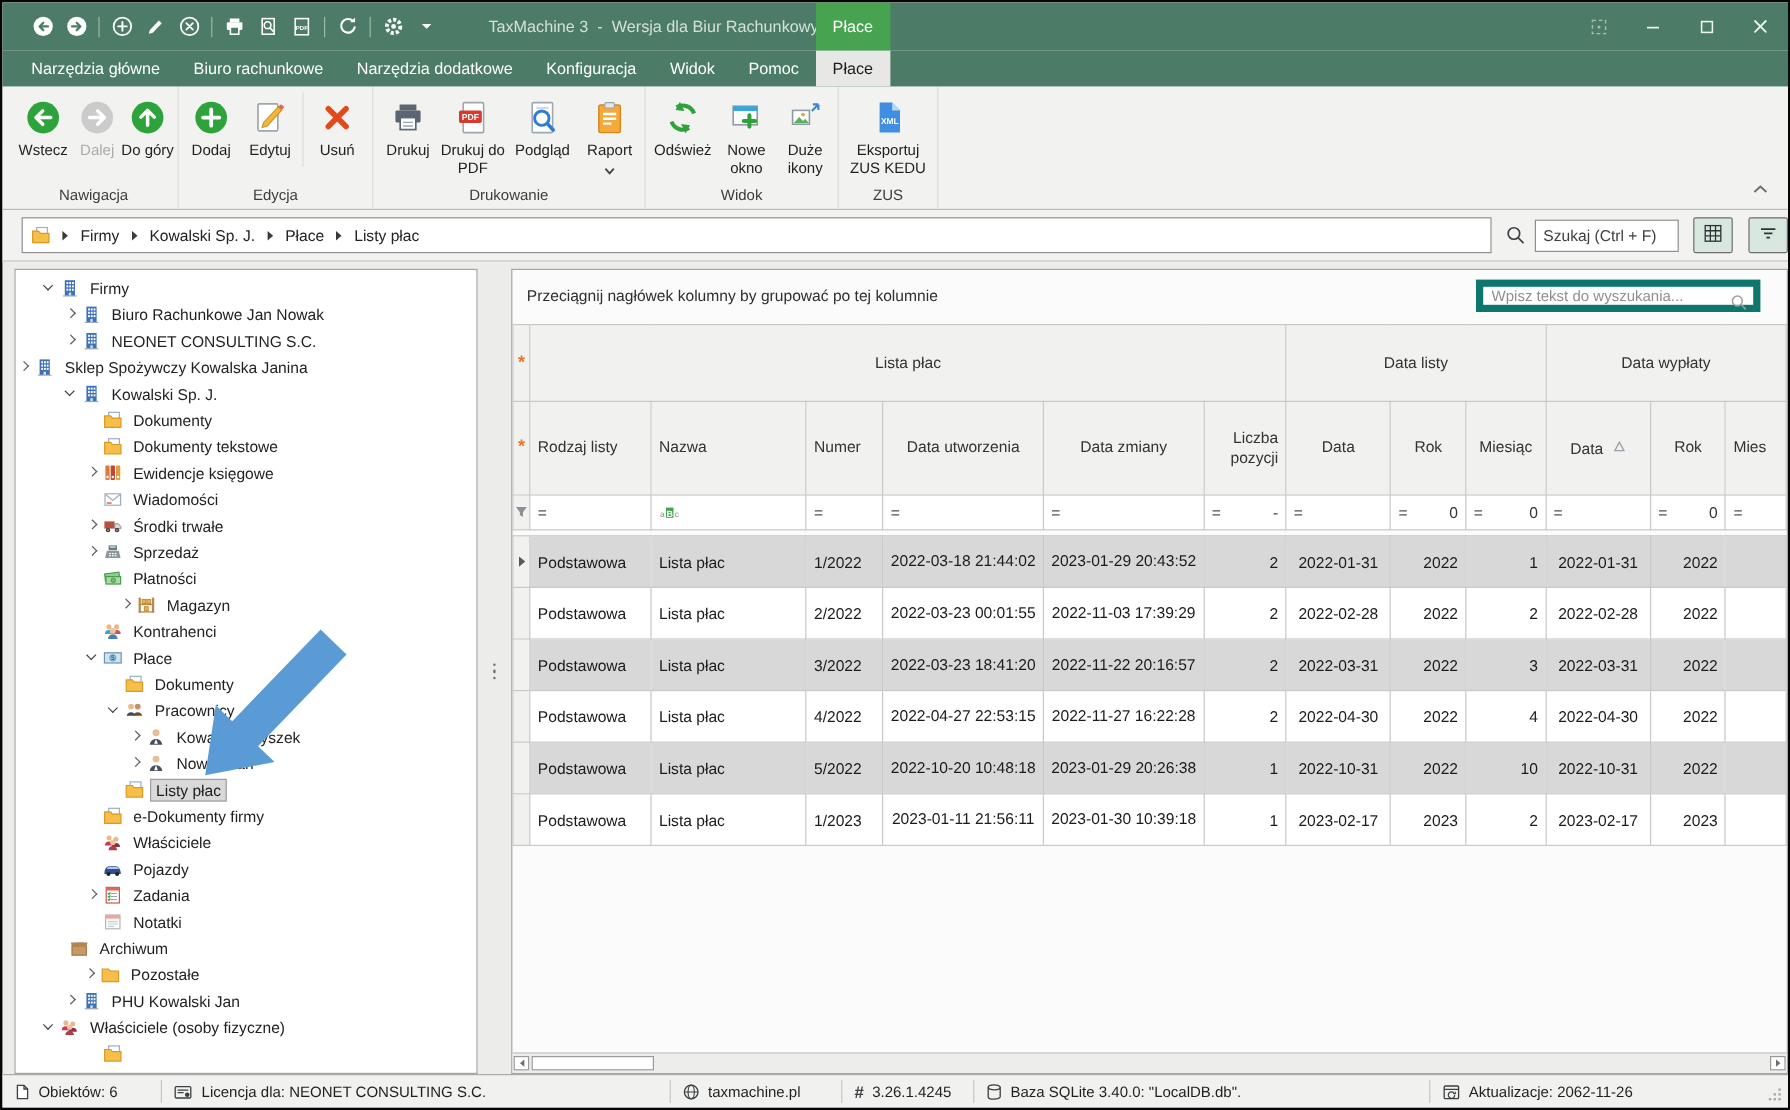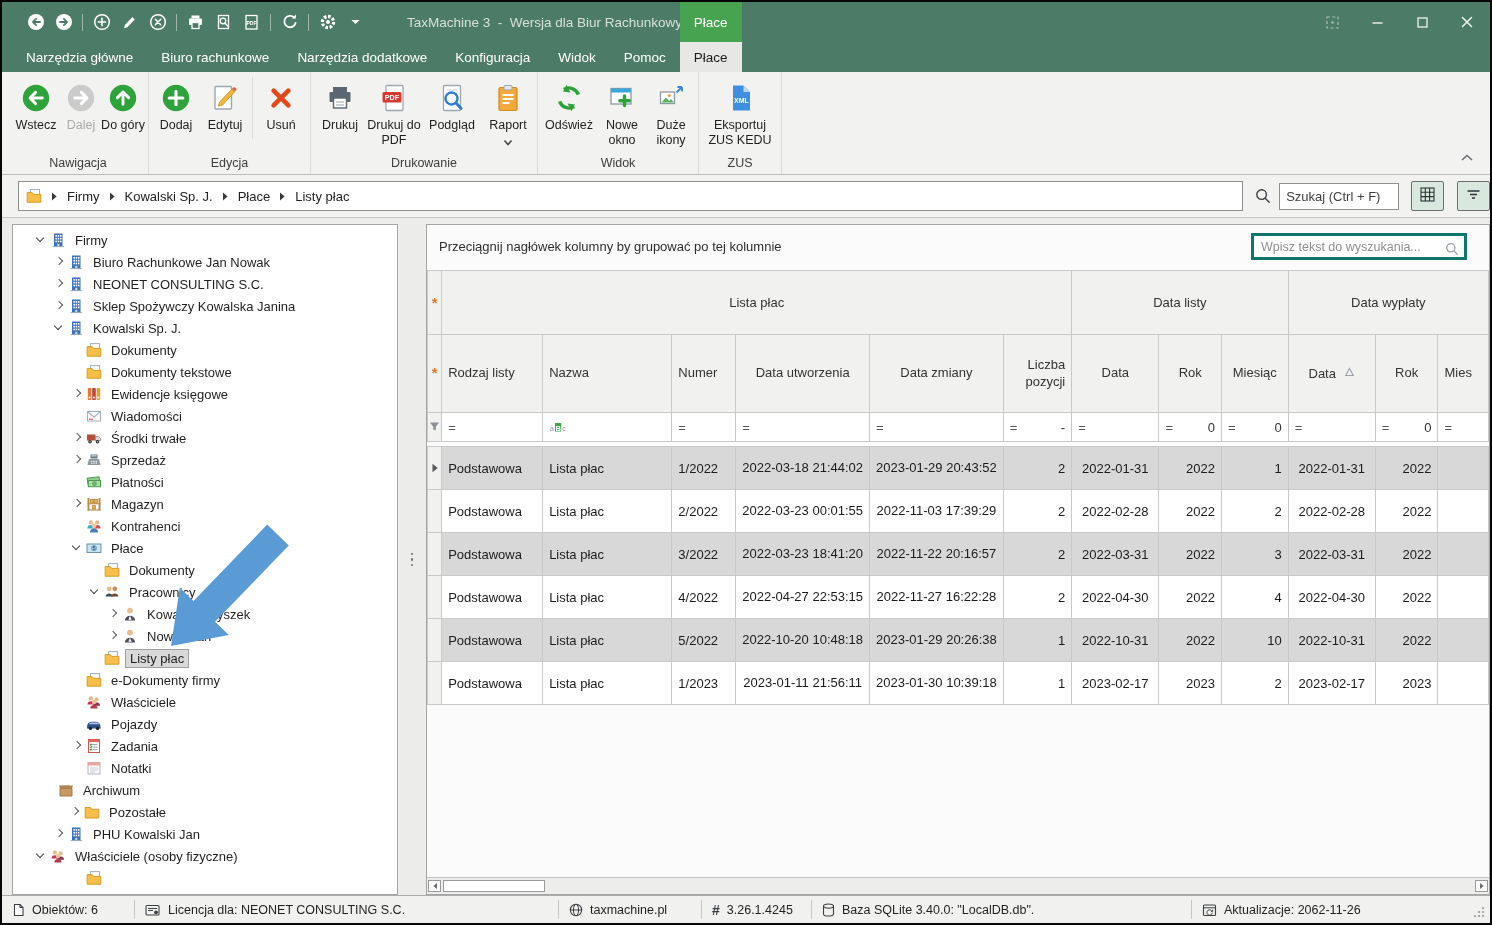--- a/index.html
+++ b/index.html
@@ -59,21 +59,21 @@
   .tlabel.tsel{background:#D9D9D9;border:1px solid #9f9f9f;}
   .arrow-overlay{position:absolute;left:0;top:0;pointer-events:none;z-index:5;}
   .arrow-overlay polygon{fill:var(--arrow-blue);}
 
   .splitter{position:absolute;left:400px;top:222px;width:20px;height:671px;display:flex;flex-direction:column;align-items:center;justify-content:center;gap:3px;cursor:col-resize;}
   .splitter i{width:2.5px;height:2.5px;border-radius:50%;background:#6f6f6f;}
 
   
   .grid-panel{position:absolute;left:424px;top:222px;width:1064px;height:671px;background:#FBFBFB;border:1px solid #A5A5A3;overflow:hidden;}
   .group-hint{position:absolute;left:12px;top:14px;font-size:13px;color:#2e2e2e;}
-  .grid-search{position:absolute;right:22px;top:8px;width:216px;height:27px;border:3px solid #0f766e;background:#fff;}
+  .grid-search{position:absolute;right:22px;top:8px;width:237px;height:27px;border:6px solid #0f766e;background:#fff;}
   .grid-search input{width:100%;height:100%;border:none;outline:none;font-family:"Liberation Sans",sans-serif;font-size:12.5px;padding:0 22px 0 7px;color:#222;background:transparent;}
   .grid-search input::placeholder{color:#8f8f8f;opacity:1;}
   .gmag{position:absolute;right:5px;top:6px;}
   .gridtbl{position:absolute;left:0;top:45px;border-collapse:collapse;table-layout:fixed;}
   .gridtbl th,.gridtbl td{border:1px solid #C9C9C7;font-weight:normal;padding:0 6px;overflow:hidden;}
   tr.band th{height:64px;background:#F1F1EF;color:#333;text-align:center;font-size:13px;}
   tr.hdr th{height:78px;background:#F1F1EF;color:#333;font-size:13px;white-space:normal;line-height:1.3;vertical-align:middle;}
   tr.flt td{height:29px;background:#fff;font-size:13px;color:#444;}
   tr.gap td{height:5px;border:none;background:transparent;padding:0;}
   tr.datarow td{height:43px;background:#fff;font-size:13px;color:#1b1b1b;white-space:nowrap;}
@@ -524,21 +524,21 @@
                 <rect x="5.4" y="8.6" width="1.5" height="1.7"></rect>
                 <rect x="7.7" y="8.6" width="1.5" height="1.7"></rect>
                 <rect x="10" y="8.6" width="1.5" height="1.7"></rect>
               </g>
               <rect x="7.3" y="11.8" width="2" height="2.7" fill="#CFE0F3"></rect>
               <rect x="2.5" y="14.2" width="11.5" height="0.9" fill="#9aa4ad"></rect>
             </svg>
           </span>
           <span class="tlabel">NEONET CONSULTING S.C.</span>
         </div>
-        <div class="trow" style="padding-left: 39px;">
+        <div class="trow" style="">
           <span class="chev closed"></span>
           <span class="icon">
             <svg width="16" height="16" viewBox="0 0 16 16">
               <rect x="4" y="1.5" width="8.5" height="13" fill="#3E72B8"></rect>
               <g fill="#fff">
                 <rect x="5.4" y="3" width="1.5" height="1.7"></rect>
                 <rect x="7.7" y="3" width="1.5" height="1.7"></rect>
                 <rect x="10" y="3" width="1.5" height="1.7"></rect>
                 <rect x="5.4" y="5.8" width="1.5" height="1.7"></rect>
                 <rect x="7.7" y="5.8" width="1.5" height="1.7"></rect>
@@ -659,21 +659,21 @@
           <span class="chev"></span>
           <span class="icon">
             <svg width="16" height="16" viewBox="0 0 16 16">
               <rect x="1.5" y="3.5" width="12" height="6" fill="#8FD08F" stroke="#4E9A4E" transform="rotate(-7 7.5 6.5)"></rect>
               <rect x="2.3" y="6.5" width="12.2" height="6.2" fill="#A8DCA8" stroke="#4E9A4E"></rect>
               <circle cx="8.4" cy="9.6" r="1.9" fill="#6FBF6F" stroke="#4E9A4E" stroke-width="0.8"></circle>
             </svg>
           </span>
           <span class="tlabel">Płatności</span>
         </div>
-        <div class="trow" style="padding-left: 57px;">
+        <div class="trow" style="padding-left: 85px;">
           <span class="chev closed"></span>
           <span class="icon">
             <svg width="16" height="16" viewBox="0 0 16 16">
               <rect x="1.5" y="2" width="1.9" height="12.5" fill="#B98A4E"></rect>
               <rect x="12.6" y="2" width="1.9" height="12.5" fill="#B98A4E"></rect>
               <rect x="1.5" y="7.2" width="13" height="1.1" fill="#B98A4E"></rect>
               <rect x="1.5" y="13.4" width="13" height="1.1" fill="#B98A4E"></rect>
               <rect x="4.4" y="3.5" width="3.2" height="3.5" fill="#E8B25C" stroke="#C08A30" stroke-width="0.8"></rect>
               <rect x="8.4" y="3.5" width="3.2" height="3.5" fill="#E8B25C" stroke="#C08A30" stroke-width="0.8"></rect>
               <rect x="6.3" y="9.6" width="3.2" height="3.5" fill="#E8B25C" stroke="#C08A30" stroke-width="0.8"></rect>

